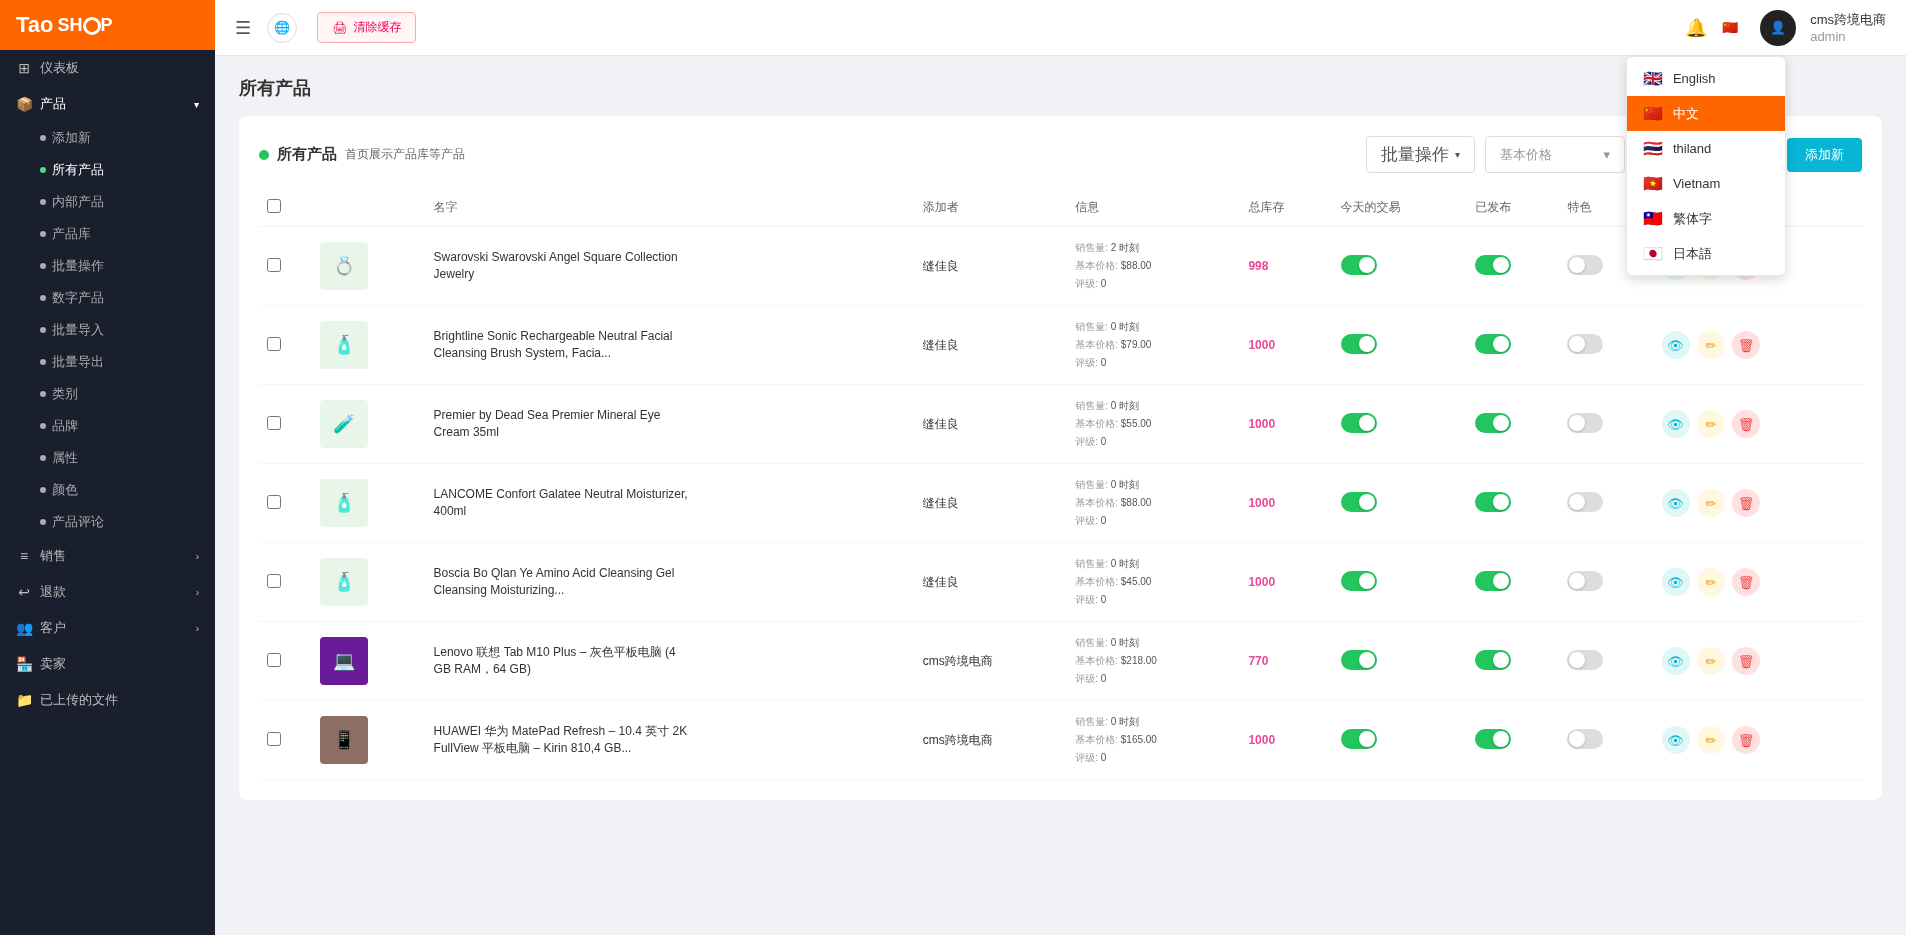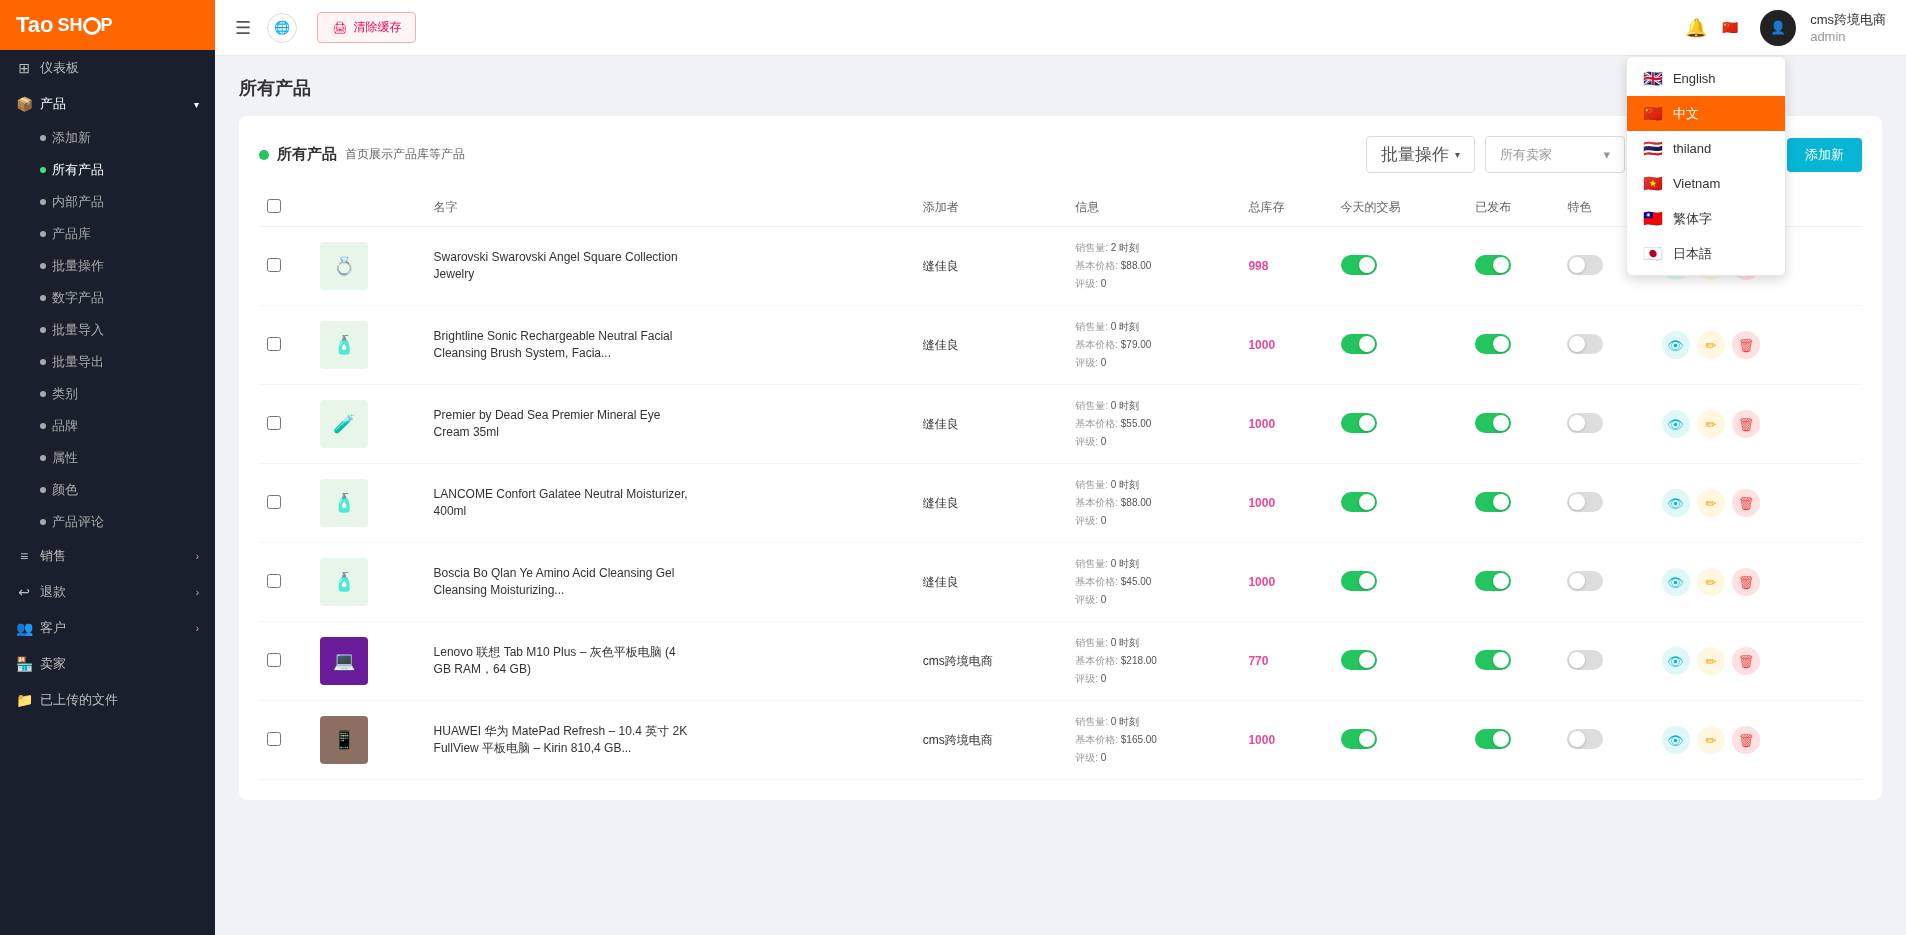--- a/index.html
+++ b/index.html
@@ -233,21 +233,21 @@
         <div class="table-header-left">
           <span class="green-dot"></span>
           <span class="table-title">所有产品</span>
           <span class="table-subtitle">首页展示产品库等产品</span>
         </div>
         <div class="table-controls">
           <button class="btn-batch">
             <span>批量操作</span>
           </button>
           <div class="select-dropdown">
-            <span>所有卖家</span>
+            <span>基本价格</span>
             <span>▾</span>
           </div>
           <div class="select-dropdown">
             <span>排序方式</span>
             <span>▾</span>
           </div>
         </div>
         <button class="btn-add-new">
           <span>添加新</span>
         </button>

